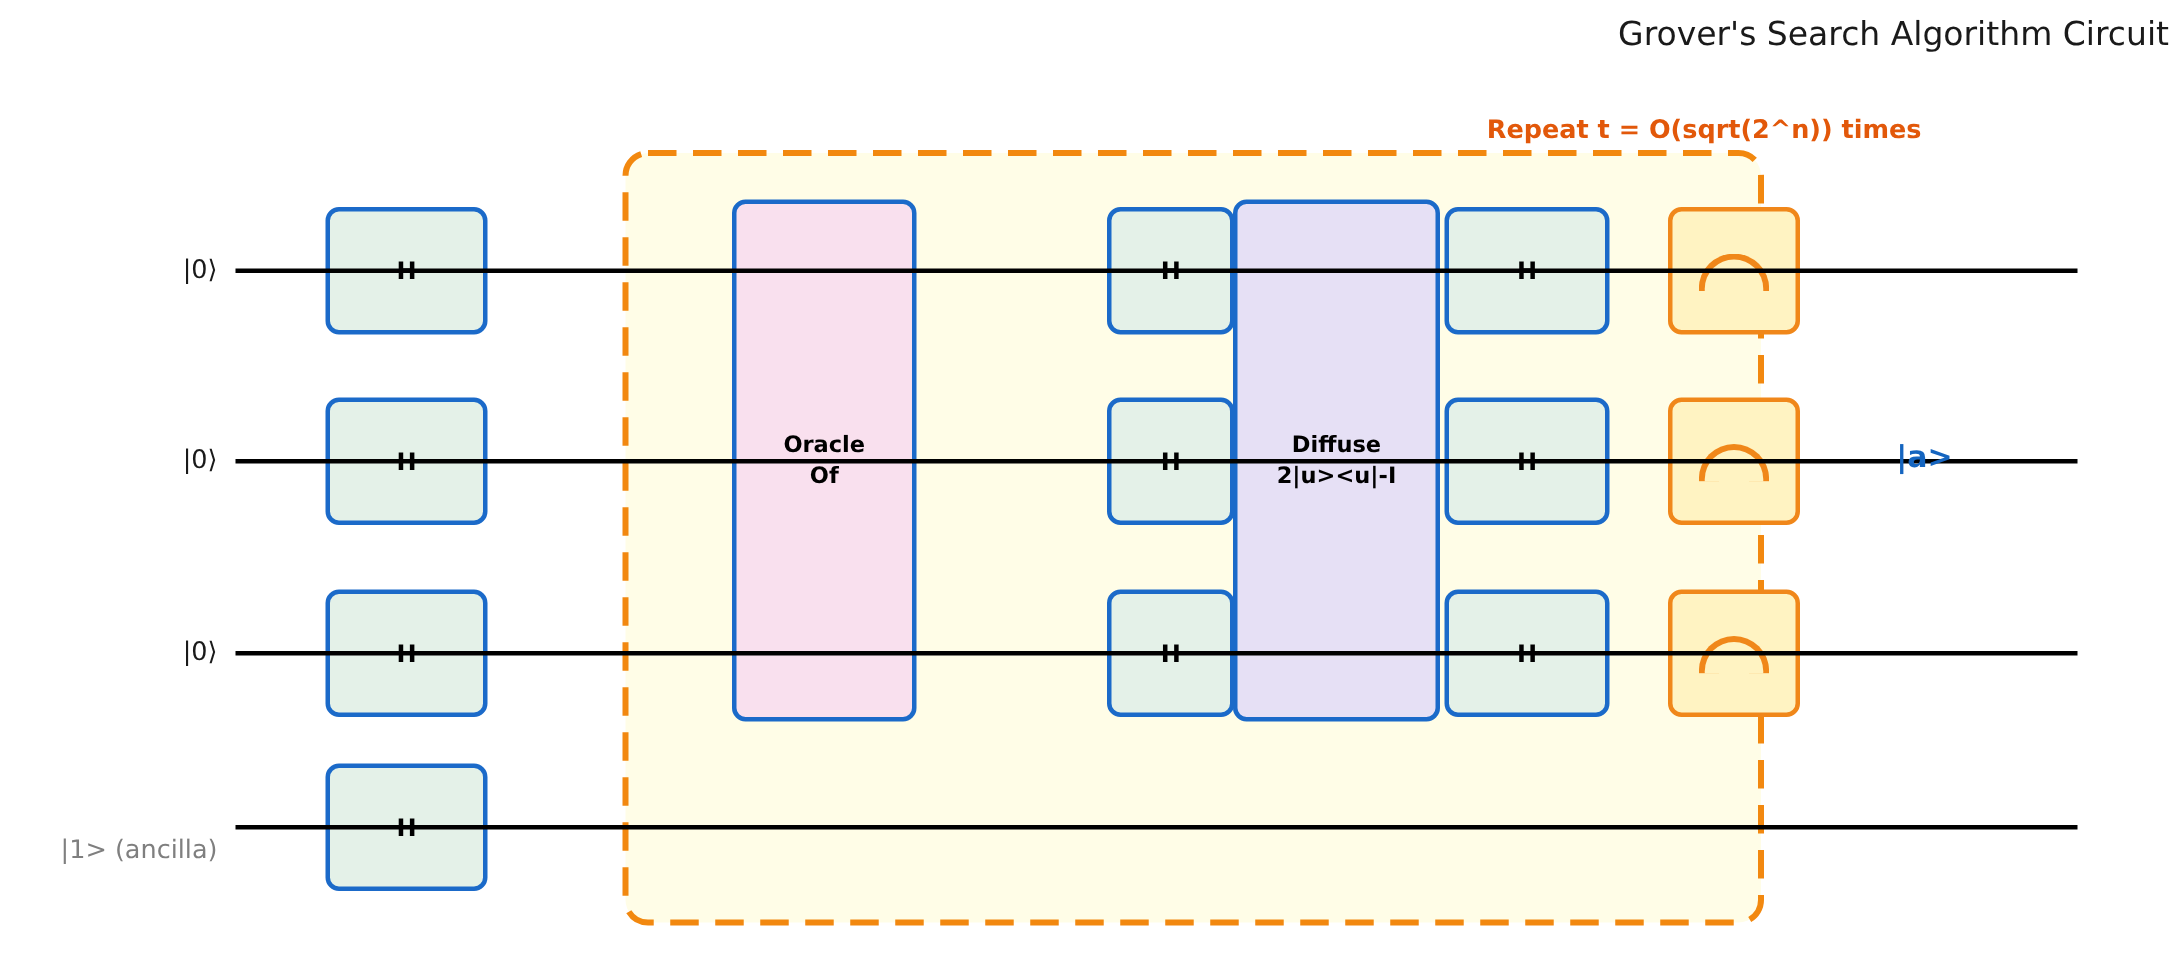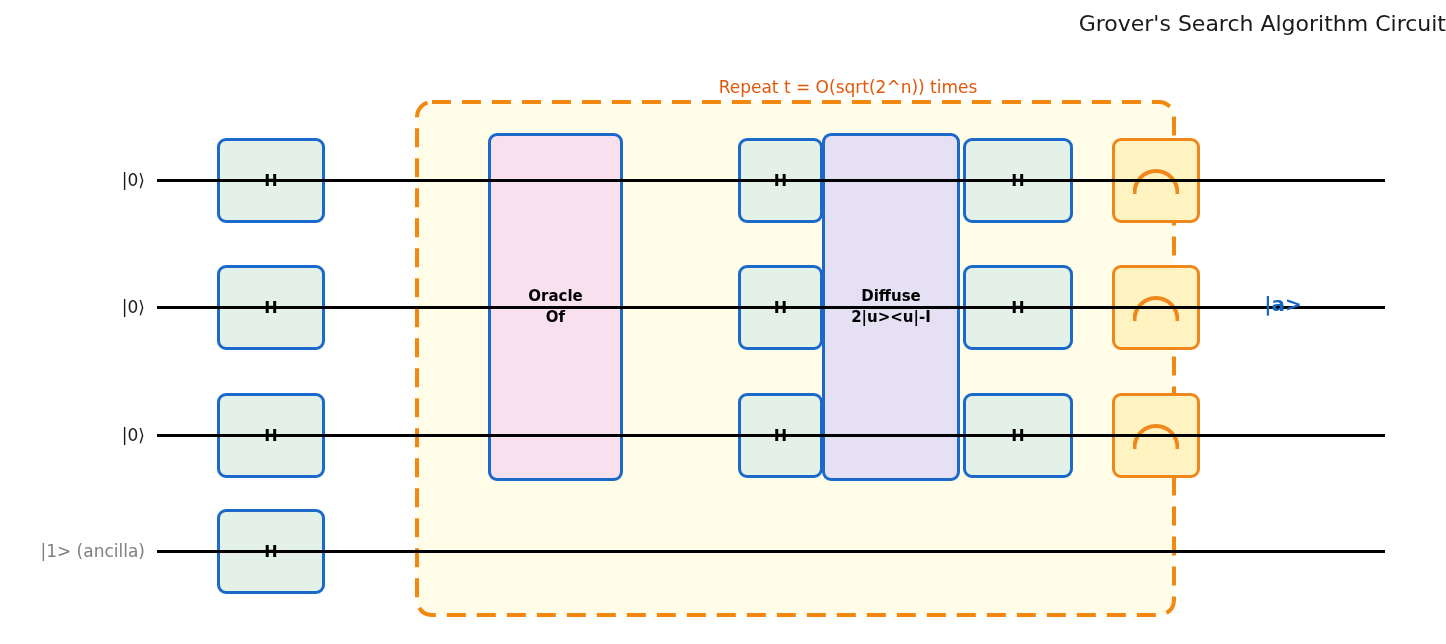--- a/index.html
+++ b/index.html
@@ -9,38 +9,38 @@
     background:#ffffff;
     font-family:"DejaVu Sans", sans-serif;
     overflow:hidden;
   }
   .title{
     position:absolute;left:140px;top:11px;width:1306px;
     text-align:right;font-size:22px;color:#1a1a1a;
   }
   .repeat-annotation{
     position:absolute;left:415px;top:77px;width:866px;
-    text-align:center;font-size:17px;font-weight:normal;
+    text-align:right;font-size:17px;font-weight:bold;
     color:var(--repeat_text);
   }
   .region-svg{position:absolute;left:0;top:0;}
   .region-rect{
     fill:var(--region_fill);
     stroke:var(--region_border);
     stroke-width:4;
   }
   .wire{
     position:absolute;left:157px;width:1228px;height:3px;
     background:var(--wire);
   }
   .qubit-label{
     position:absolute;left:0;width:145px;text-align:right;
     font-size:17px;color:#1a1a1a;line-height:24px;height:24px;
   }
-  .qubit-label.ancilla{color:var(--ancilla_text);}
+  .qubit-label.ancilla{color:var(--ancilla_text);margin-top:16px;}
   .gate{
     position:absolute;box-sizing:border-box;
     border:3px solid var(--gate_border);
     border-radius:9px;
     display:flex;align-items:center;justify-content:center;
     flex-direction:column;
   }
   .h-gate{background:var(--hadamard_fill);height:85px;}
   .h-gate span{
     position:relative;z-index:5;
@@ -87,21 +87,21 @@
   <div class="gate h-gate" style="left:217px;top:264.5px;width:108px;">
       <span>H</span>
     </div>
   <div class="gate h-gate" style="left:217px;top:392.5px;width:108px;">
       <span>H</span>
     </div>
   <div class="gate h-gate" style="left:217px;top:508.5px;width:108px;">
       <span>H</span>
     </div>
 
-  <div class="gate oracle-gate" style="left:488px;top:133px;width:135px;height:348px;">
+  <div class="gate oracle-gate" style="left:488px;top:133px;width:123px;height:348px;">
     <div class="big-gate-label">
       <div>Oracle</div>
       <div>Of</div>
     </div>
   </div>
 
   <div class="gate h-gate" style="left:738px;top:137.5px;width:85px;">
       <span>H</span>
     </div>
   <div class="gate h-gate" style="left:738px;top:264.5px;width:85px;">

